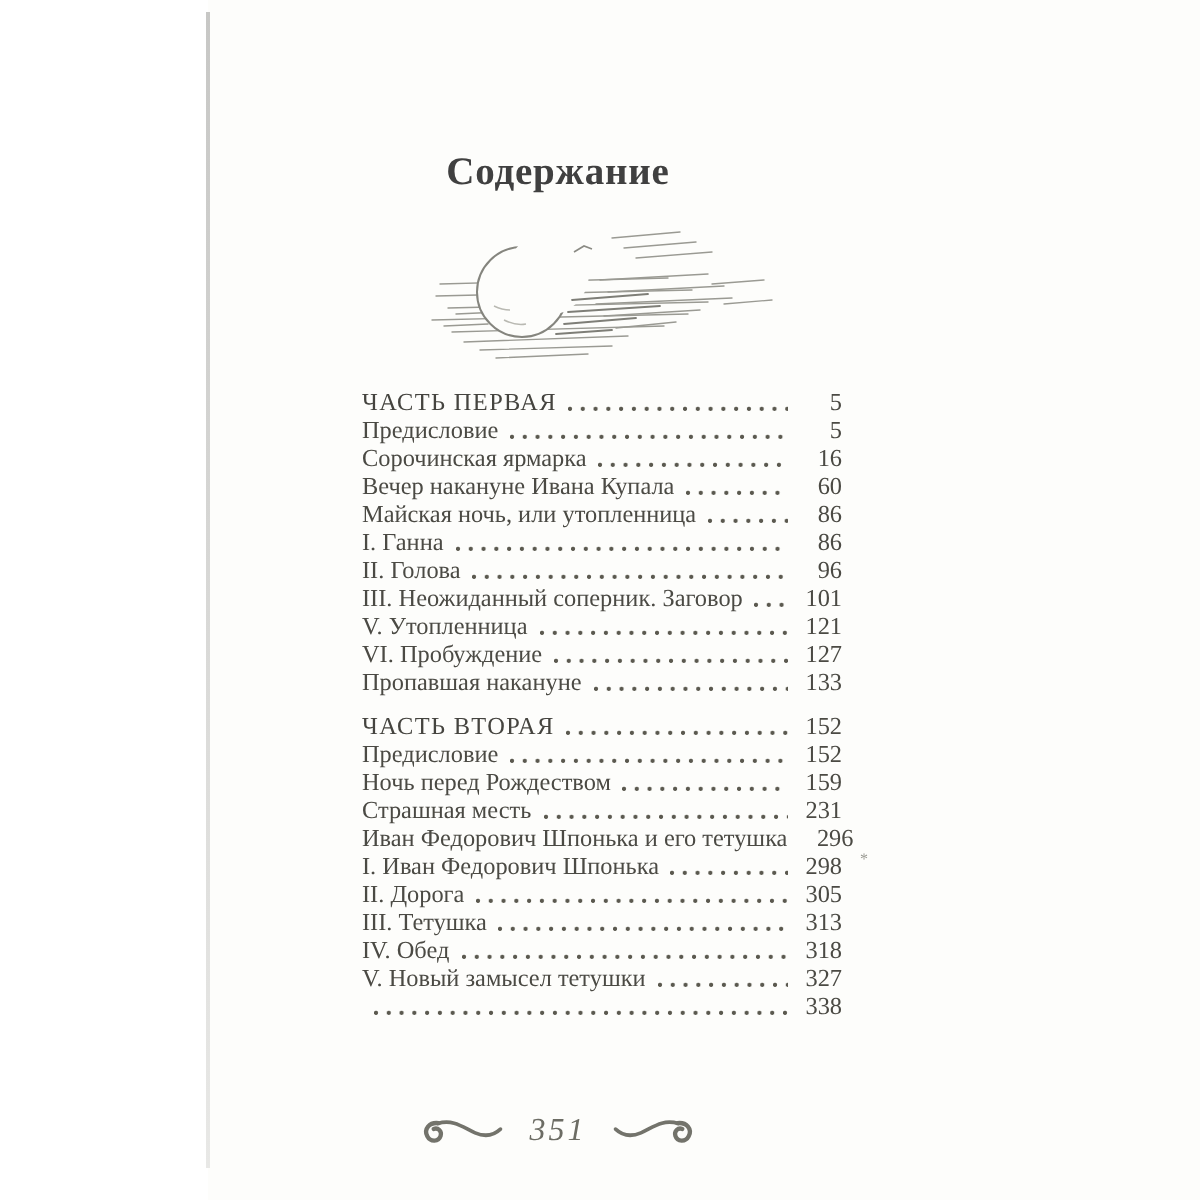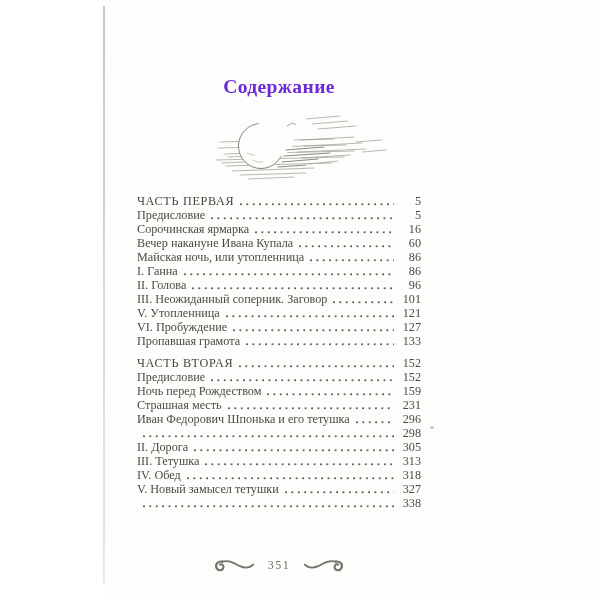--- a/index.html
+++ b/index.html
@@ -12,48 +12,48 @@
     position:absolute;left:104px;top:0;width:496px;height:600px;
     background:#fdfdfb;
   }
   .edge-line{
     position:absolute;left:103px;top:6px;width:1.5px;height:578px;
     background:linear-gradient(to bottom,#c7c7c5 0%,#d6d6d4 45%,#e8e8e6 100%);
   }
   .page-title{
     position:absolute;left:137px;top:76px;width:284px;
     text-align:center;font-size:19.5px;font-weight:bold;
-    letter-spacing:0.4px;color:#6d28d9;
+    letter-spacing:0.4px;color:#404040;
   }
   .illustration{
     position:absolute;left:214px;top:110px;width:178px;height:74px;
   }
   .toc{
     position:absolute;left:137px;top:194px;width:284px;
     font-size:12.2px;color:#4b4a44;
   }
-  .toc-row{display:flex;align-items:flex-end;height:14px;}
+  .toc-row{display:flex;align-items:flex-end;height:14px;margin-left:44px;}
   .toc-row.gap{margin-top:8px;justify-content:flex-end;}
   .lbl{white-space:nowrap;line-height:13px;}
   .toc-row.part .lbl{letter-spacing:0.7px;color:#45443f;}
   .dots{
     flex:1;height:3px;margin:0 3px 2.5px 6px;
     background-image:radial-gradient(circle at 1px 1.4px,#5b594f 0.85px,rgba(0,0,0,0) 1.25px);
     background-size:6.4px 3px;background-repeat:repeat-x;
   }
   .pg{min-width:24px;text-align:right;line-height:13px;position:relative;}
   .note-mark{
     position:absolute;right:-13px;top:-4px;
     font-size:8px;color:#9a9a93;letter-spacing:0;
   }
   .footer{
     position:absolute;left:137px;top:555px;width:284px;height:20px;
     display:flex;justify-content:center;align-items:center;gap:13px;
   }
-  .folio{font-size:12px;color:#6c6c64;letter-spacing:1.5px;line-height:15px;}
+  .folio{font-size:16px;color:#6c6c64;letter-spacing:1.5px;line-height:15px;font-style:italic;}
   .orn{width:42px;height:15px;display:block;}
 </style>
 </head>
 <body>
 
 <div class="page-tint"></div>
 <div class="edge-line"></div>
 
 <div class="page-title">Содержание</div>
 
@@ -148,21 +148,21 @@
       <span class="lbl">V. Утопленница</span>
       <span class="dots"></span>
       <span class="pg">121</span>
     </div>
     <div class="toc-row">
       <span class="lbl">VI. Пробуждение</span>
       <span class="dots"></span>
       <span class="pg">127</span>
     </div>
     <div class="toc-row">
-      <span class="lbl">Пропавшая грамота</span>
+      <span class="lbl">Пропавшая накануне</span>
       <span class="dots"></span>
       <span class="pg">133</span>
     </div>
     <div class="toc-row part gap">
       <span class="lbl">ЧАСТЬ ВТОРАЯ</span>
       <span class="dots"></span>
       <span class="pg">152</span>
     </div>
     <div class="toc-row">
       <span class="lbl">Предисловие</span>
@@ -178,20 +178,21 @@
       <span class="lbl">Страшная месть</span>
       <span class="dots"></span>
       <span class="pg">231</span>
     </div>
     <div class="toc-row">
       <span class="lbl">Иван Федорович Шпонька и его тетушка</span>
       <span class="dots"></span>
       <span class="pg">296</span>
     </div>
     <div class="toc-row">
+      <span class="lbl">I. Иван Федорович Шпонька</span>
       <span class="dots"></span>
       <span class="pg">298<span class="note-mark">*</span></span>
     </div>
     <div class="toc-row">
       <span class="lbl">II. Дорога</span>
       <span class="dots"></span>
       <span class="pg">305</span>
     </div>
     <div class="toc-row">
       <span class="lbl">III. Тетушка</span>

